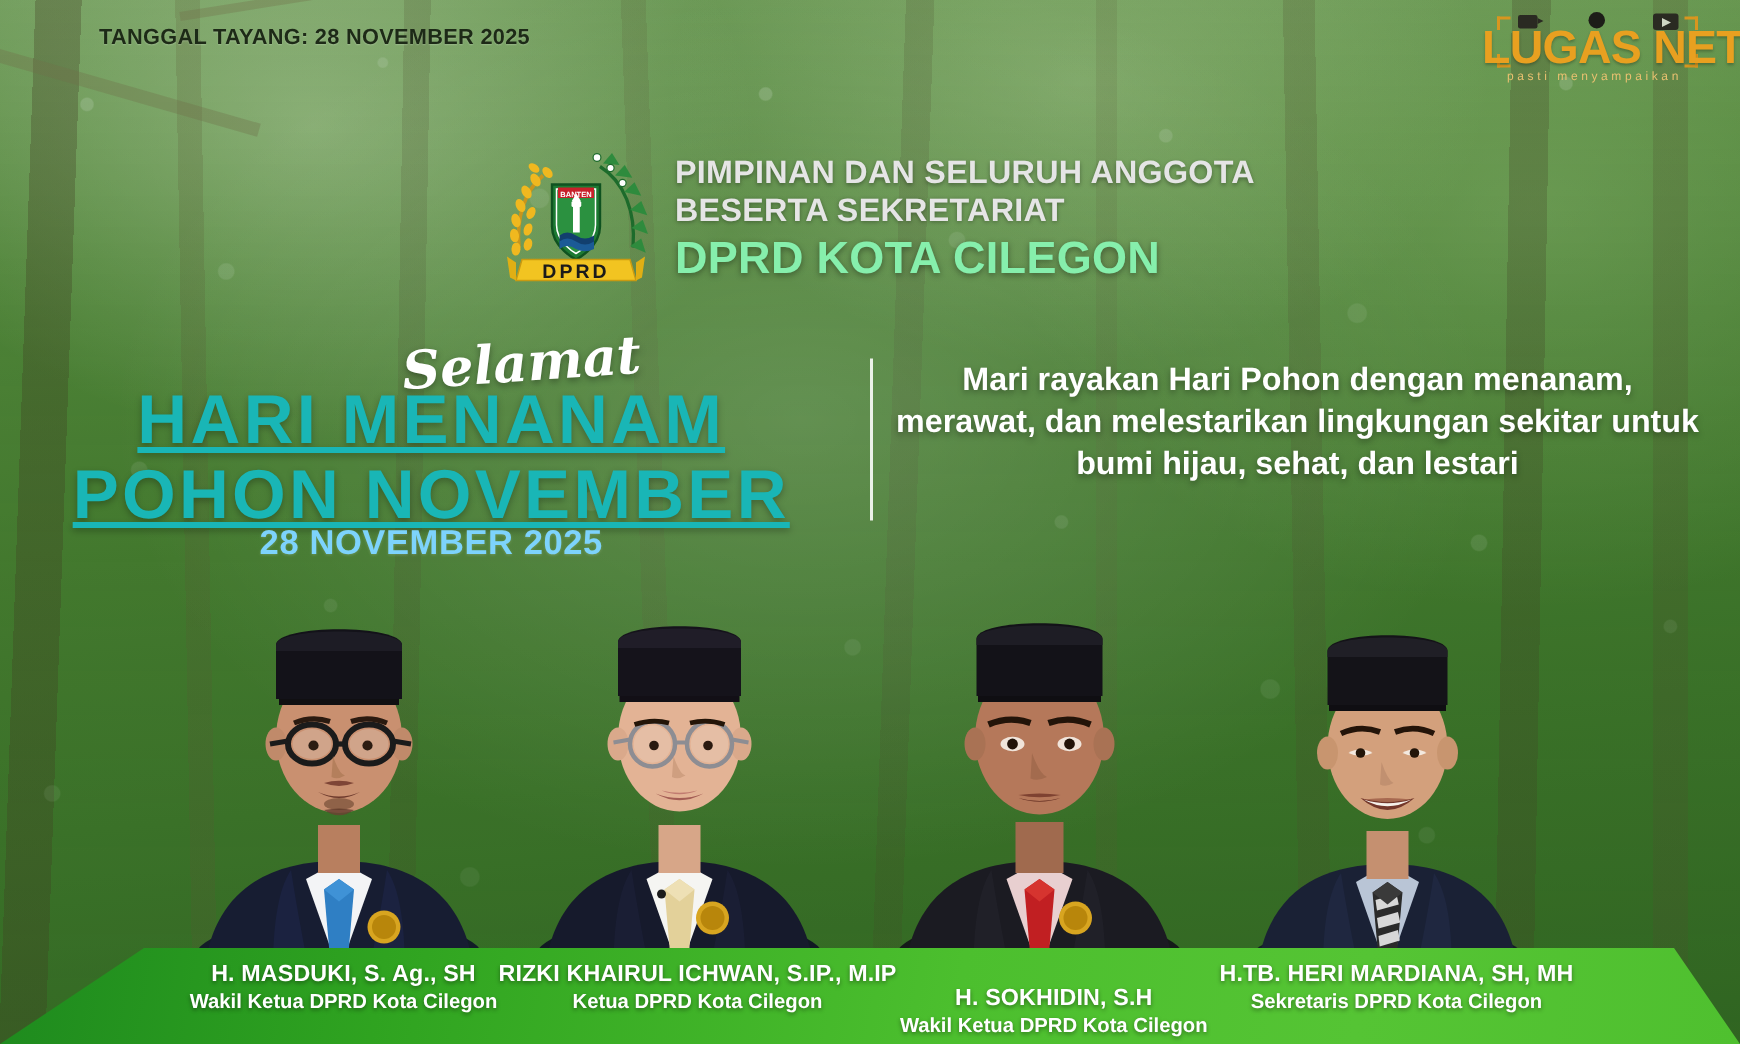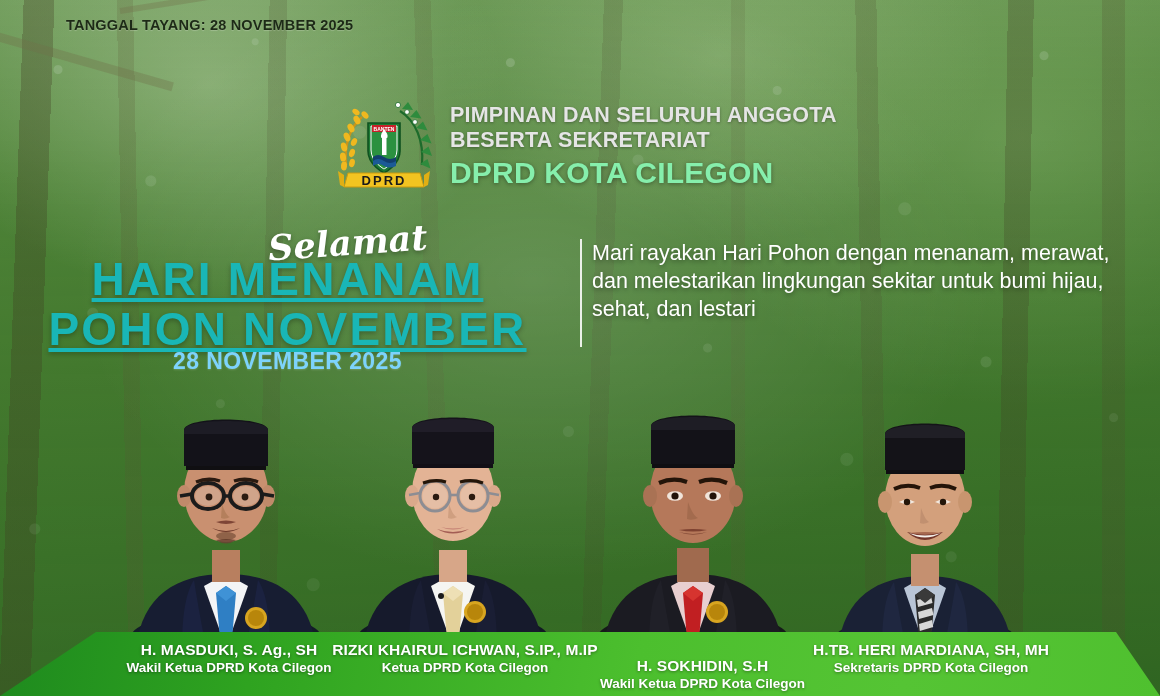--- a/index.html
+++ b/index.html
@@ -204,21 +204,22 @@
   }
 
   .divider {
     position:absolute; left:580px; top:239px;
     width:2px; height:108px;
     background:rgba(255,255,255,.88);
   }
 
   .message {
     position:absolute; left:592px; top:240px; width:546px;
-    font-size:21.5px; font-weight:normal; line-height:1.30;
+    text-align:center;
+    font-size:21.5px; font-weight:bold; line-height:1.30;
     color:#ffffff;
     text-shadow:0 2px 4px rgba(0,0,0,.35);
   }
 
   
   .portraits { position:absolute; left:0; bottom:0; width:1160px; height:300px; }
   .portrait { position:absolute; bottom:48px; }
   .p0 { left:128px; width:196px; height:248px; }
   .p1 { left:355px; width:196px; height:248px; }
   .p2 { left:595px; width:196px; height:248px; }
@@ -259,20 +260,33 @@
   <div class="bg-base"></div>
   <div class="bg-trunks"></div>
   <div class="bg-speckle"></div>
   <div class="bg-branch" style="left:-10px; top:30px; width:190px; height:9px; transform:rotate(16deg);"></div>
   <div class="bg-branch" style="left:120px; top:8px; width:150px; height:6px; transform:rotate(-9deg);"></div>
   <div class="bg-green-wash"></div>
   <div class="bg-center-glow"></div>
 
   <div class="air-date">TANGGAL TAYANG: 28 NOVEMBER 2025</div>
 
+  <div class="logo">
+    <div class="logo-icons">
+      <span class="logo-cam"></span>
+      <span class="logo-dot"></span>
+      <span class="logo-play"></span>
+    </div>
+    <span class="logo-bracket br-tl"></span>
+    <span class="logo-bracket br-tr"></span>
+    <span class="logo-bracket br-bl"></span>
+    <span class="logo-bracket br-br"></span>
+    <div class="logo-word">LUGAS NET</div>
+    <div class="logo-tag">pasti menyampaikan</div>
+  </div>
 
   <div class="header-block">
     <div class="emblem">
       <svg viewBox="0 0 104 100" width="104" height="100">
 
         <path d="M30 22 C18 32 12 50 14 70" stroke="#c8951c" stroke-width="2.4" fill="none"></path>
         <g fill="#f0b81f">
           <ellipse cx="25" cy="25" rx="3" ry="4.6" transform="rotate(-30 25 25)"></ellipse>
           <ellipse cx="19" cy="33" rx="3" ry="4.6" transform="rotate(-30 19 33)"></ellipse>
           <ellipse cx="15" cy="42" rx="3" ry="4.6" transform="rotate(-25 15 42)"></ellipse>

